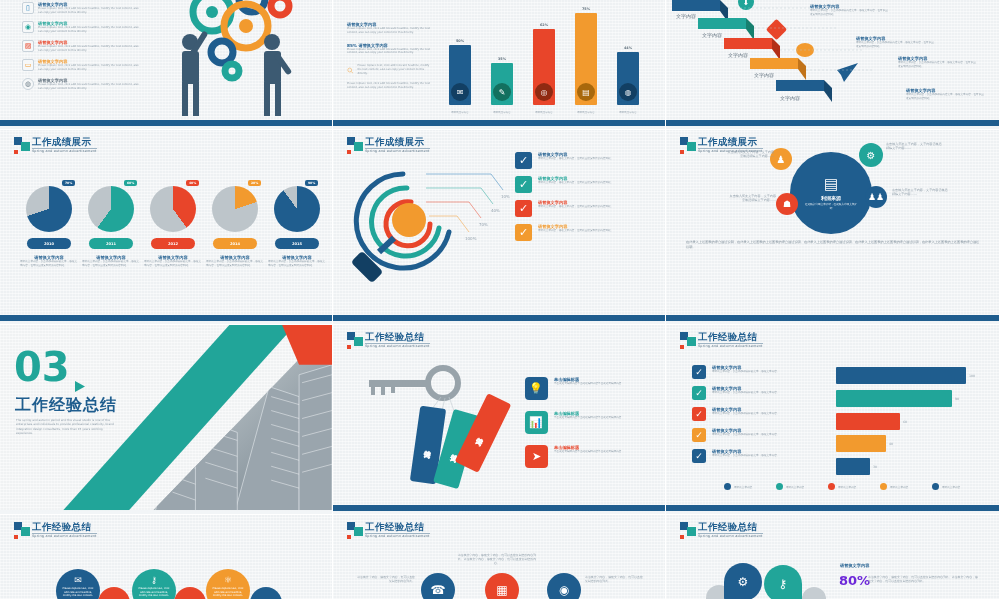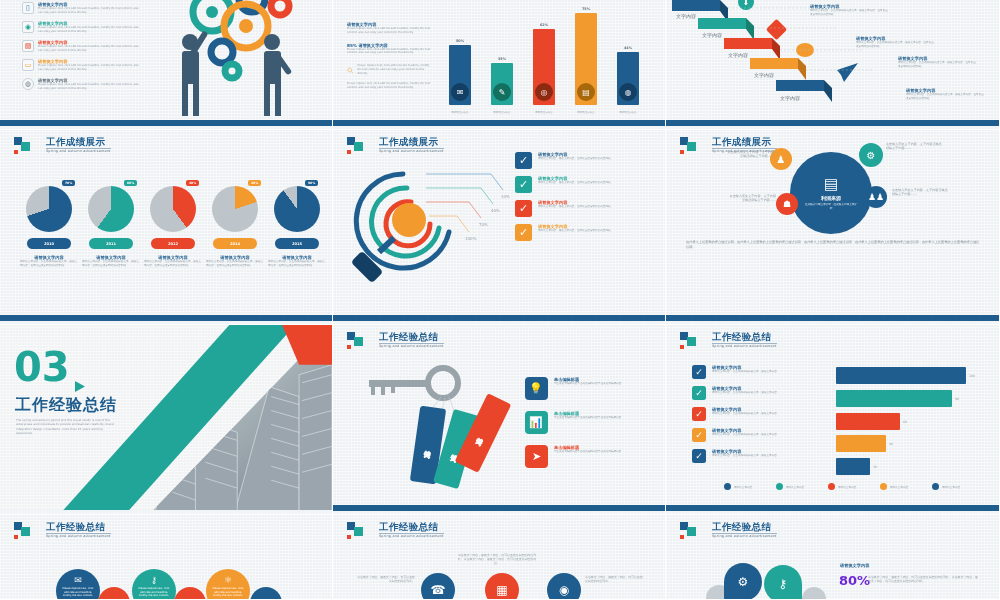--- a/index.html
+++ b/index.html
@@ -10,21 +10,21 @@
     grid-template-rows:130px 195px 190px 85px; }
   .slide { position:relative; overflow:hidden; background:#eef1f3;
     border-right:1px solid #ffffff; border-bottom:1px solid #ffffff; }
   .slide::before{content:"";position:absolute;inset:0;
     background-image:repeating-linear-gradient(0deg,rgba(255,255,255,.5) 0 1px,rgba(0,0,0,0) 1px 3px),
                      repeating-linear-gradient(90deg,rgba(255,255,255,.35) 0 1px,rgba(0,0,0,0) 1px 3px);
     pointer-events:none;}
   .botbar{position:absolute;left:0;right:0;bottom:0;height:9px;background:#1f5d8e;}
   .botbar::after{content:"";position:absolute;left:0;right:0;bottom:0;height:3px;background:#f2f5f7;}
   
-  .hdr{position:absolute;left:14px;top:7px;display:flex;gap:15px;align-items:flex-start;}
+  .hdr{position:absolute;left:14px;top:7px;display:flex;gap:1px;align-items:flex-start;}
   .hdr .sq{position:relative;width:17px;height:17px;flex:0 0 17px;}
   .hdr .sq i{position:absolute;display:block;}
   .sq .b1{width:8px;height:8px;background:#1f5d8e;left:0;top:0;}
   .sq .b2{width:9px;height:9px;background:#21a599;left:7px;top:5px;}
   .sq .b3{width:4px;height:4px;background:#e8452a;left:0;top:13px;}
   .hdr .tt{line-height:1;}
   .hdr .t-cn{font-size:9.5px;color:#1f5d8e;font-weight:bold;letter-spacing:.4px;
     border-bottom:1px solid #9fb4c4;padding-bottom:1px;}
   .hdr .t-en{font-size:3.4px;color:#5a7386;margin-top:1.5px;letter-spacing:.2px;}
   .txt{font-size:2.6px;color:#8b9aa6;line-height:1.45;}

